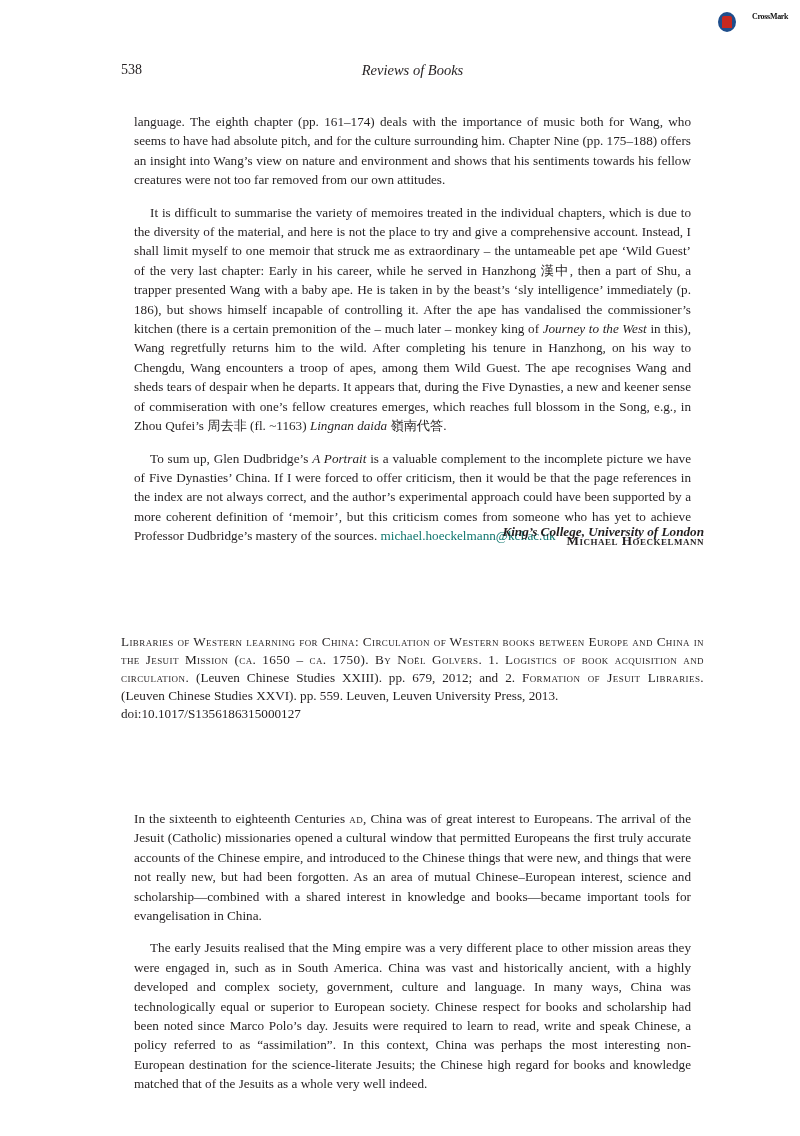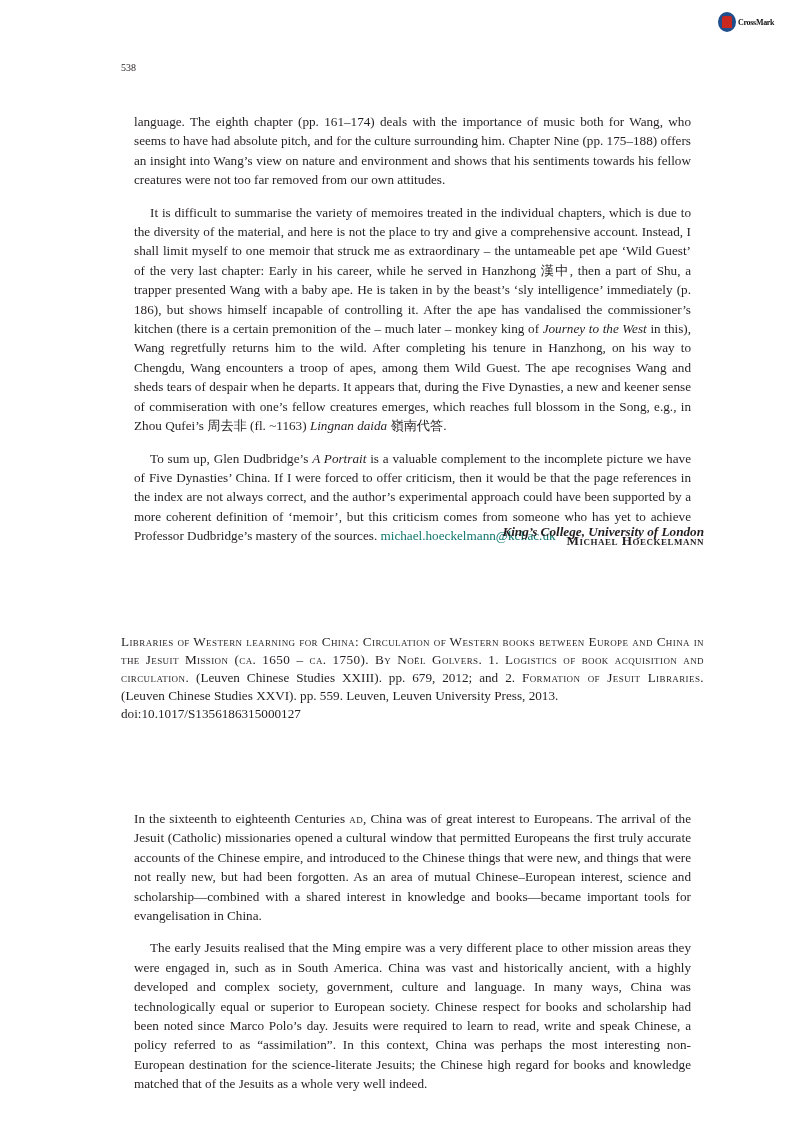--- a/index.html
+++ b/index.html
@@ -1,23 +1,23 @@
 <!DOCTYPE html>
 <html><head>
 <meta charset="utf-8">
 <style>
   html, body { margin: 0; padding: 0; background: #ffffff; }
   body { width: 800px; height: 1136px; position: relative; overflow: hidden;
          font-family: "Liberation Serif", "DejaVu Serif", serif; color: #231f20; }
-  .crossmark { position: absolute; left: 718px; top: 12px; display: flex; align-items: center; gap: 2px; }
+  .crossmark { position: absolute; left: 718px; top: 12px; display: flex; gap: 16px; }
   .cm-icon { width: 18px; height: 20px; border-radius: 50%; background: #1f4e8c; position: relative; }
   .cm-icon::after { content: ""; position: absolute; left: 4px; top: 4px; width: 10px; height: 12px; background: #c8281e; border-radius: 2px 2px 0 0; }
   .cm-label { font-family: "Liberation Serif", serif; font-size: 8px; font-weight: bold; color: #111; letter-spacing: -0.3px; }
   .running-head { position: absolute; top: 62px; left: 121px; width: 583px; height: 20px; }
-  .page-num { position: absolute; left: 0; top: 0; font-size: 10px; }
+  .page-num { position: absolute; left: 0; top: 0; font-size: 14px; }
   .journal-title { position: absolute; left: 0; right: 0; text-align: center; font-style: italic; font-size: 14.5px; top: 0; }
   .body { position: absolute; left: 121px; width: 583px; font-size: 13.2px; line-height: 19.4px; text-align: justify; }
   .p { margin: 13px; }
   .indent { text-indent: 16px; }
   .email { color: #0f766e; }
   .sig { position: absolute; right: 96px; text-align: right; font-size: 13.2px; font-weight: bold; }
   .sig-name { top: 533px; font-variant: small-caps; letter-spacing: 0.5px; }
   .sig-aff { top: 524px; font-style: italic; }
   .citation { position: absolute; left: 121px; top: 633px; width: 583px; font-size: 13.2px; line-height: 18px; text-align: justify; }
   .sc { font-variant: small-caps; letter-spacing: 0.4px; }
@@ -26,20 +26,21 @@
 </head>
 <body>
 
 <div class="crossmark">
   <span class="cm-icon"></span>
   <span class="cm-label">CrossMark</span>
 </div>
 
 <div class="running-head">
   <span class="page-num">538</span>
+  <span class="journal-title">Reviews of Books</span>
 </div>
 
 <div class="body" style="top:99px">
   <p class="p">language. The eighth chapter (pp. 161–174) deals with the importance of music both for Wang, who seems to have had absolute pitch, and for the culture surrounding him. Chapter Nine (pp. 175–188) offers an insight into Wang’s view on nature and environment and shows that his sentiments towards his fellow creatures were not too far removed from our own attitudes.</p>
   <p class="p indent"><span>It is difficult to summarise the variety of memoires treated in the individual chapters, which is due to the diversity of the material, and here is not the place to try and give a comprehensive account. Instead, I shall limit myself to one memoir that struck me as extraordinary – the untameable pet ape ‘Wild Guest’ of the very last chapter: Early in his career, while he served in Hanzhong 漢中, then a part of Shu, a trapper presented Wang with a baby ape. He is taken in by the beast’s ‘sly intelligence’ immediately (p. 186), but shows himself incapable of controlling it. After the ape has vandalised the commissioner’s kitchen (there is a certain premonition of the – much later – monkey king of </span><i>Journey to the West</i><span> in this), Wang regretfully returns him to the wild. After completing his tenure in Hanzhong, on his way to Chengdu, Wang encounters a troop of apes, among them Wild Guest. The ape recognises Wang and sheds tears of despair when he departs. It appears that, during the Five Dynasties, a new and keener sense of commiseration with one’s fellow creatures emerges, which reaches full blossom in the Song, e.g., in Zhou Qufei’s 周去非 (fl. ~1163) </span><i>Lingnan daida</i><span> 嶺南代答.</span></p>
   <p class="p indent"><span>To sum up, Glen Dudbridge’s </span><i>A Portrait</i><span> is a valuable complement to the incomplete picture we have of Five Dynasties’ China. If I were forced to offer criticism, then it would be that the page references in the index are not always correct, and the author’s experimental approach could have been supported by a more coherent definition of ‘memoir’, but this criticism comes from someone who has yet to achieve Professor Dudbridge’s mastery of the sources. </span><a class="email">michael.hoeckelmann@kcl.ac.uk</a></p>
 </div>
 
 <div class="sig sig-name">Michael Hoeckelmann</div>
 <div class="sig sig-aff">King’s College, University of London</div>

